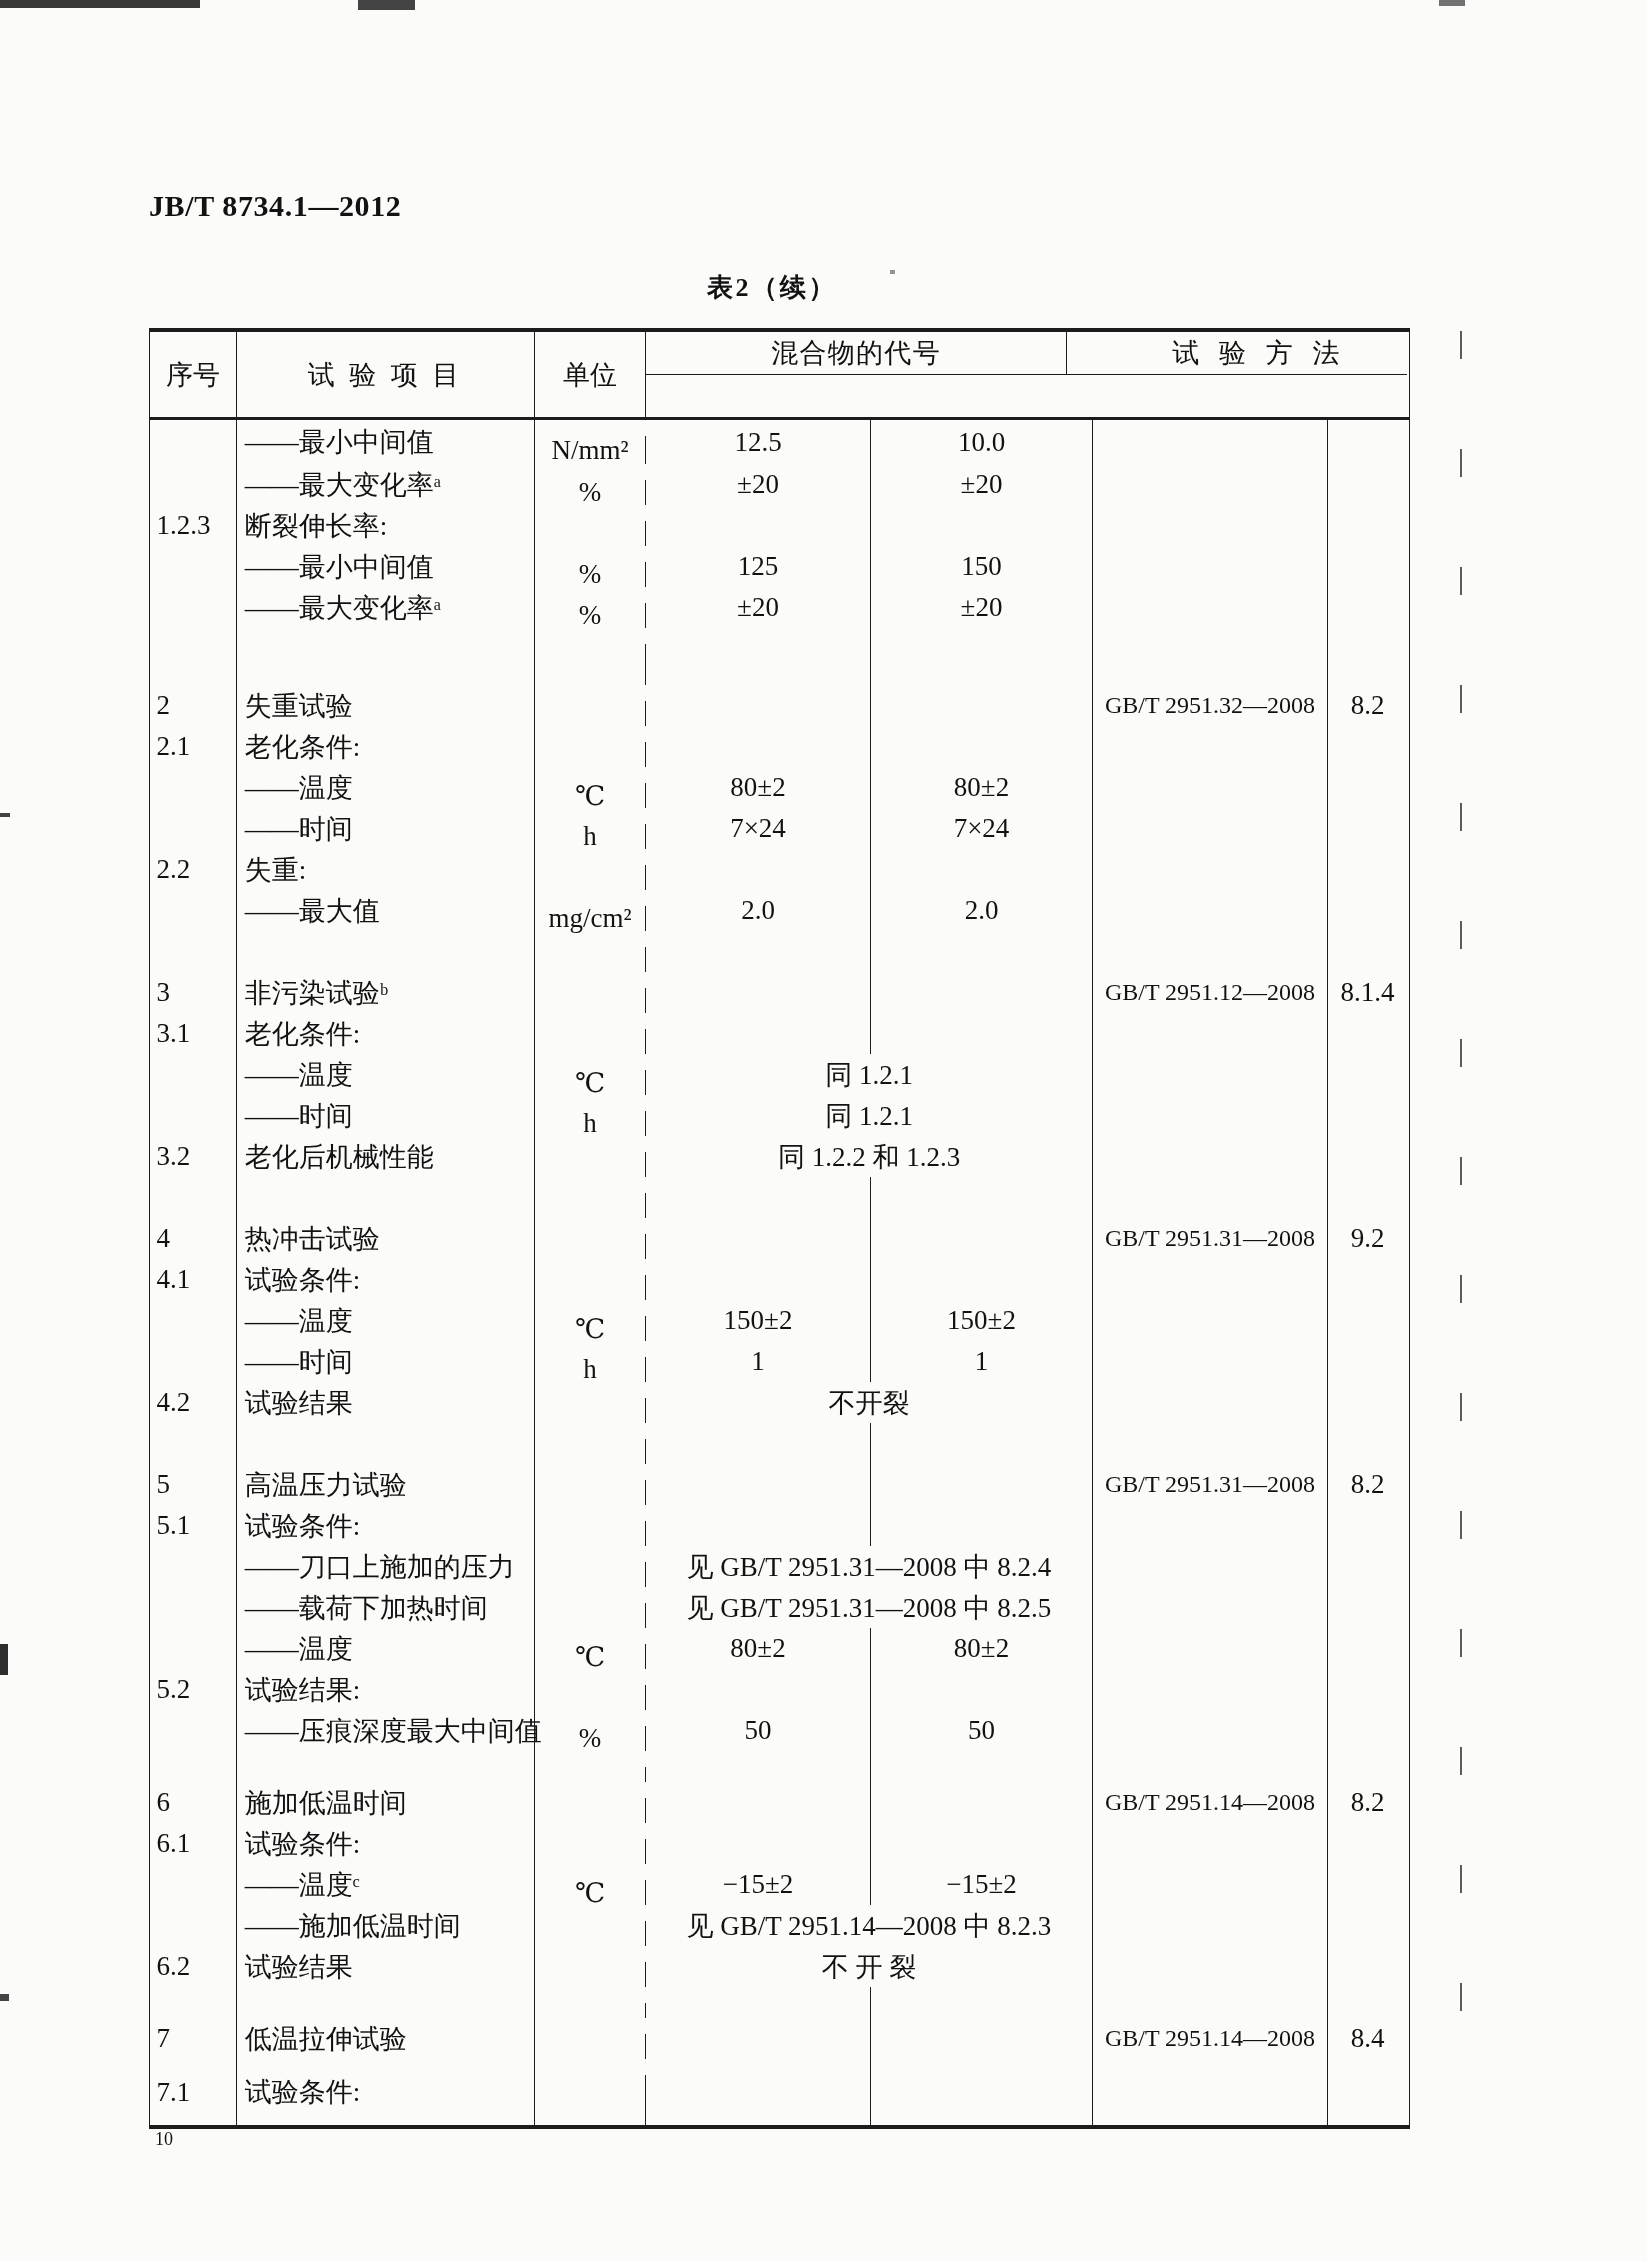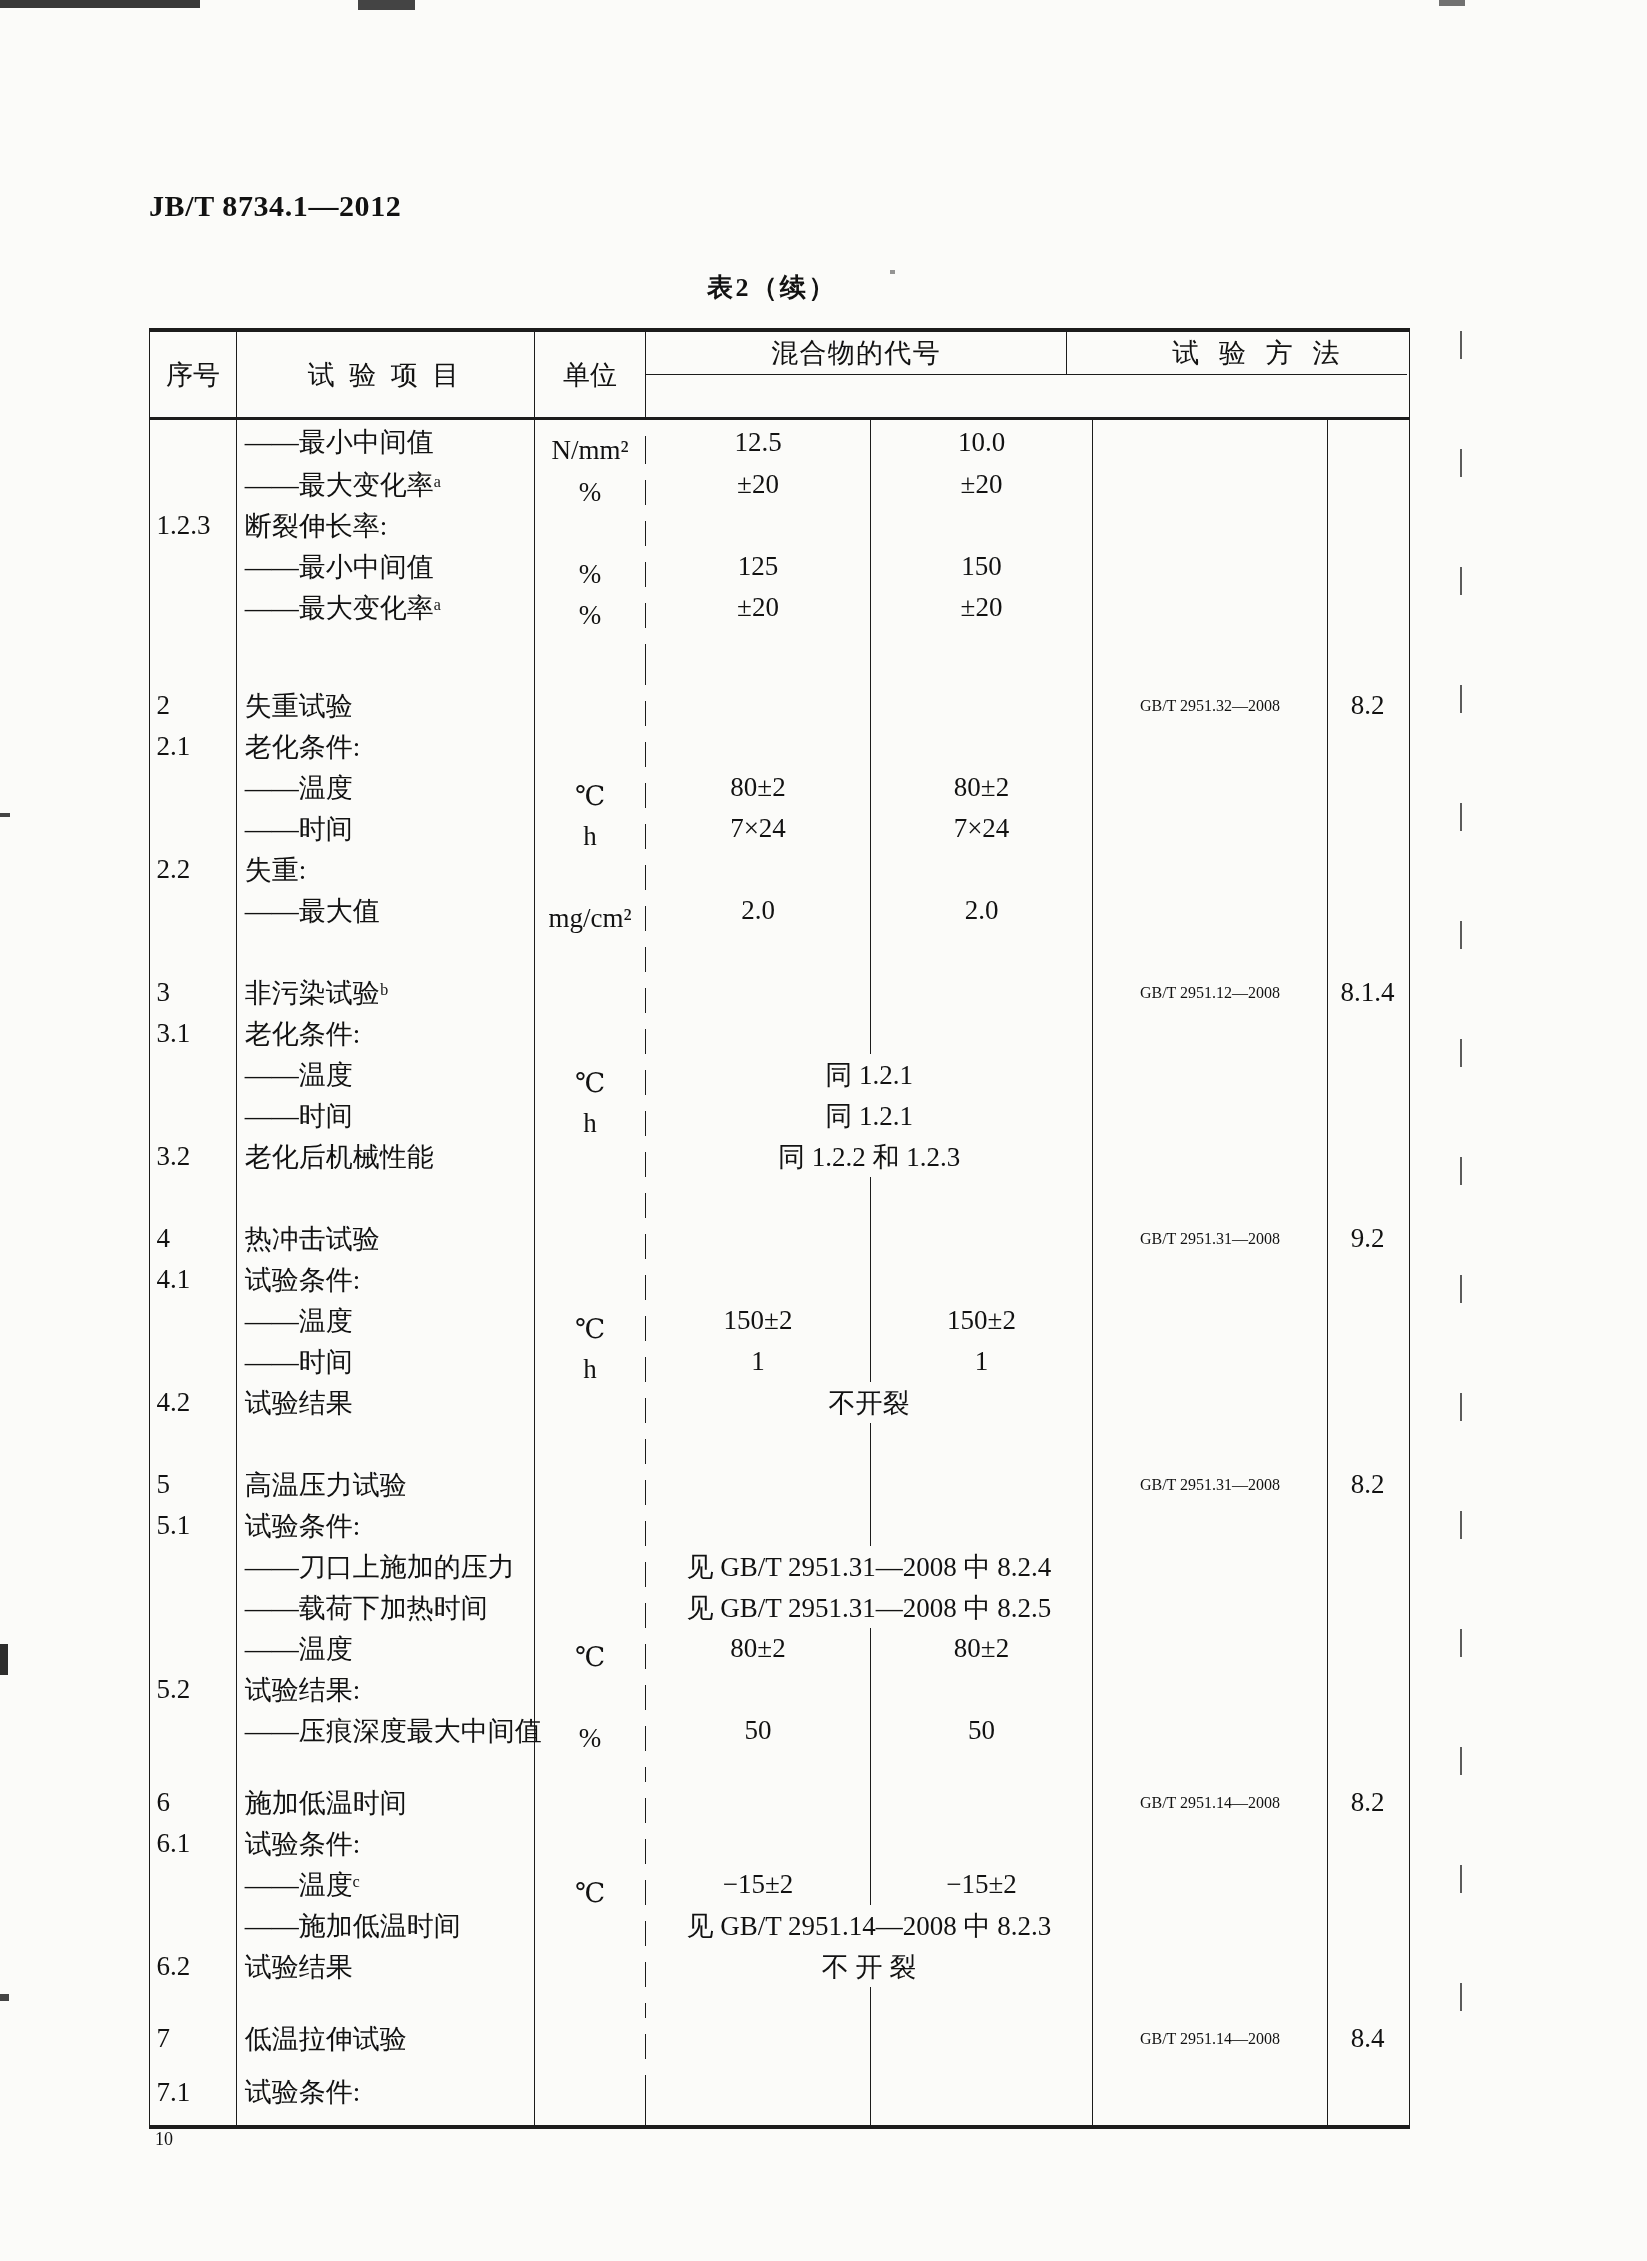--- a/index.html
+++ b/index.html
@@ -58,21 +58,21 @@
   .t-gap-large{height:57px;}
   .t-gap-small{height:31px;}
   .t-last{height:66px;}
   .cell{display:flex;align-items:center;justify-content:center;box-sizing:border-box;white-space:nowrap;overflow:visible;}
   .c-seq{width:87px;border-right:1.9px solid var(--line);justify-content:flex-start;padding-left:6.5px;}
   .c-item{width:298px;border-right:1.9px solid var(--line);justify-content:flex-start;padding-left:7.8px;}
   .c-unit{width:111px;border-right:1.9px solid var(--line);margin-top:16px;}
   .c-st4{width:225px;border-right:1.9px solid var(--line);}
   .c-st5{width:222px;border-right:1.9px solid var(--line);}
   .c-span{width:447px;border-right:1.9px solid var(--line);display:none;}
-  .c-standard{width:235px;border-right:1.9px solid var(--line);font-size:16px;}
+  .c-standard{width:235px;border-right:1.9px solid var(--line);font-size:24px;}
   .c-article{width:79px;}
   .has-span .c-span{display:flex;}
   
   .artifact{position:absolute;background:#161616;}
   .edge-dashes{
     position:absolute;left:1460px;top:331px;width:1.9px;height:1744px;
     background:repeating-linear-gradient(180deg,#262626 0px,#262626 28px,transparent 28px,transparent 118px);
     opacity:.75;
   }
 </style>

